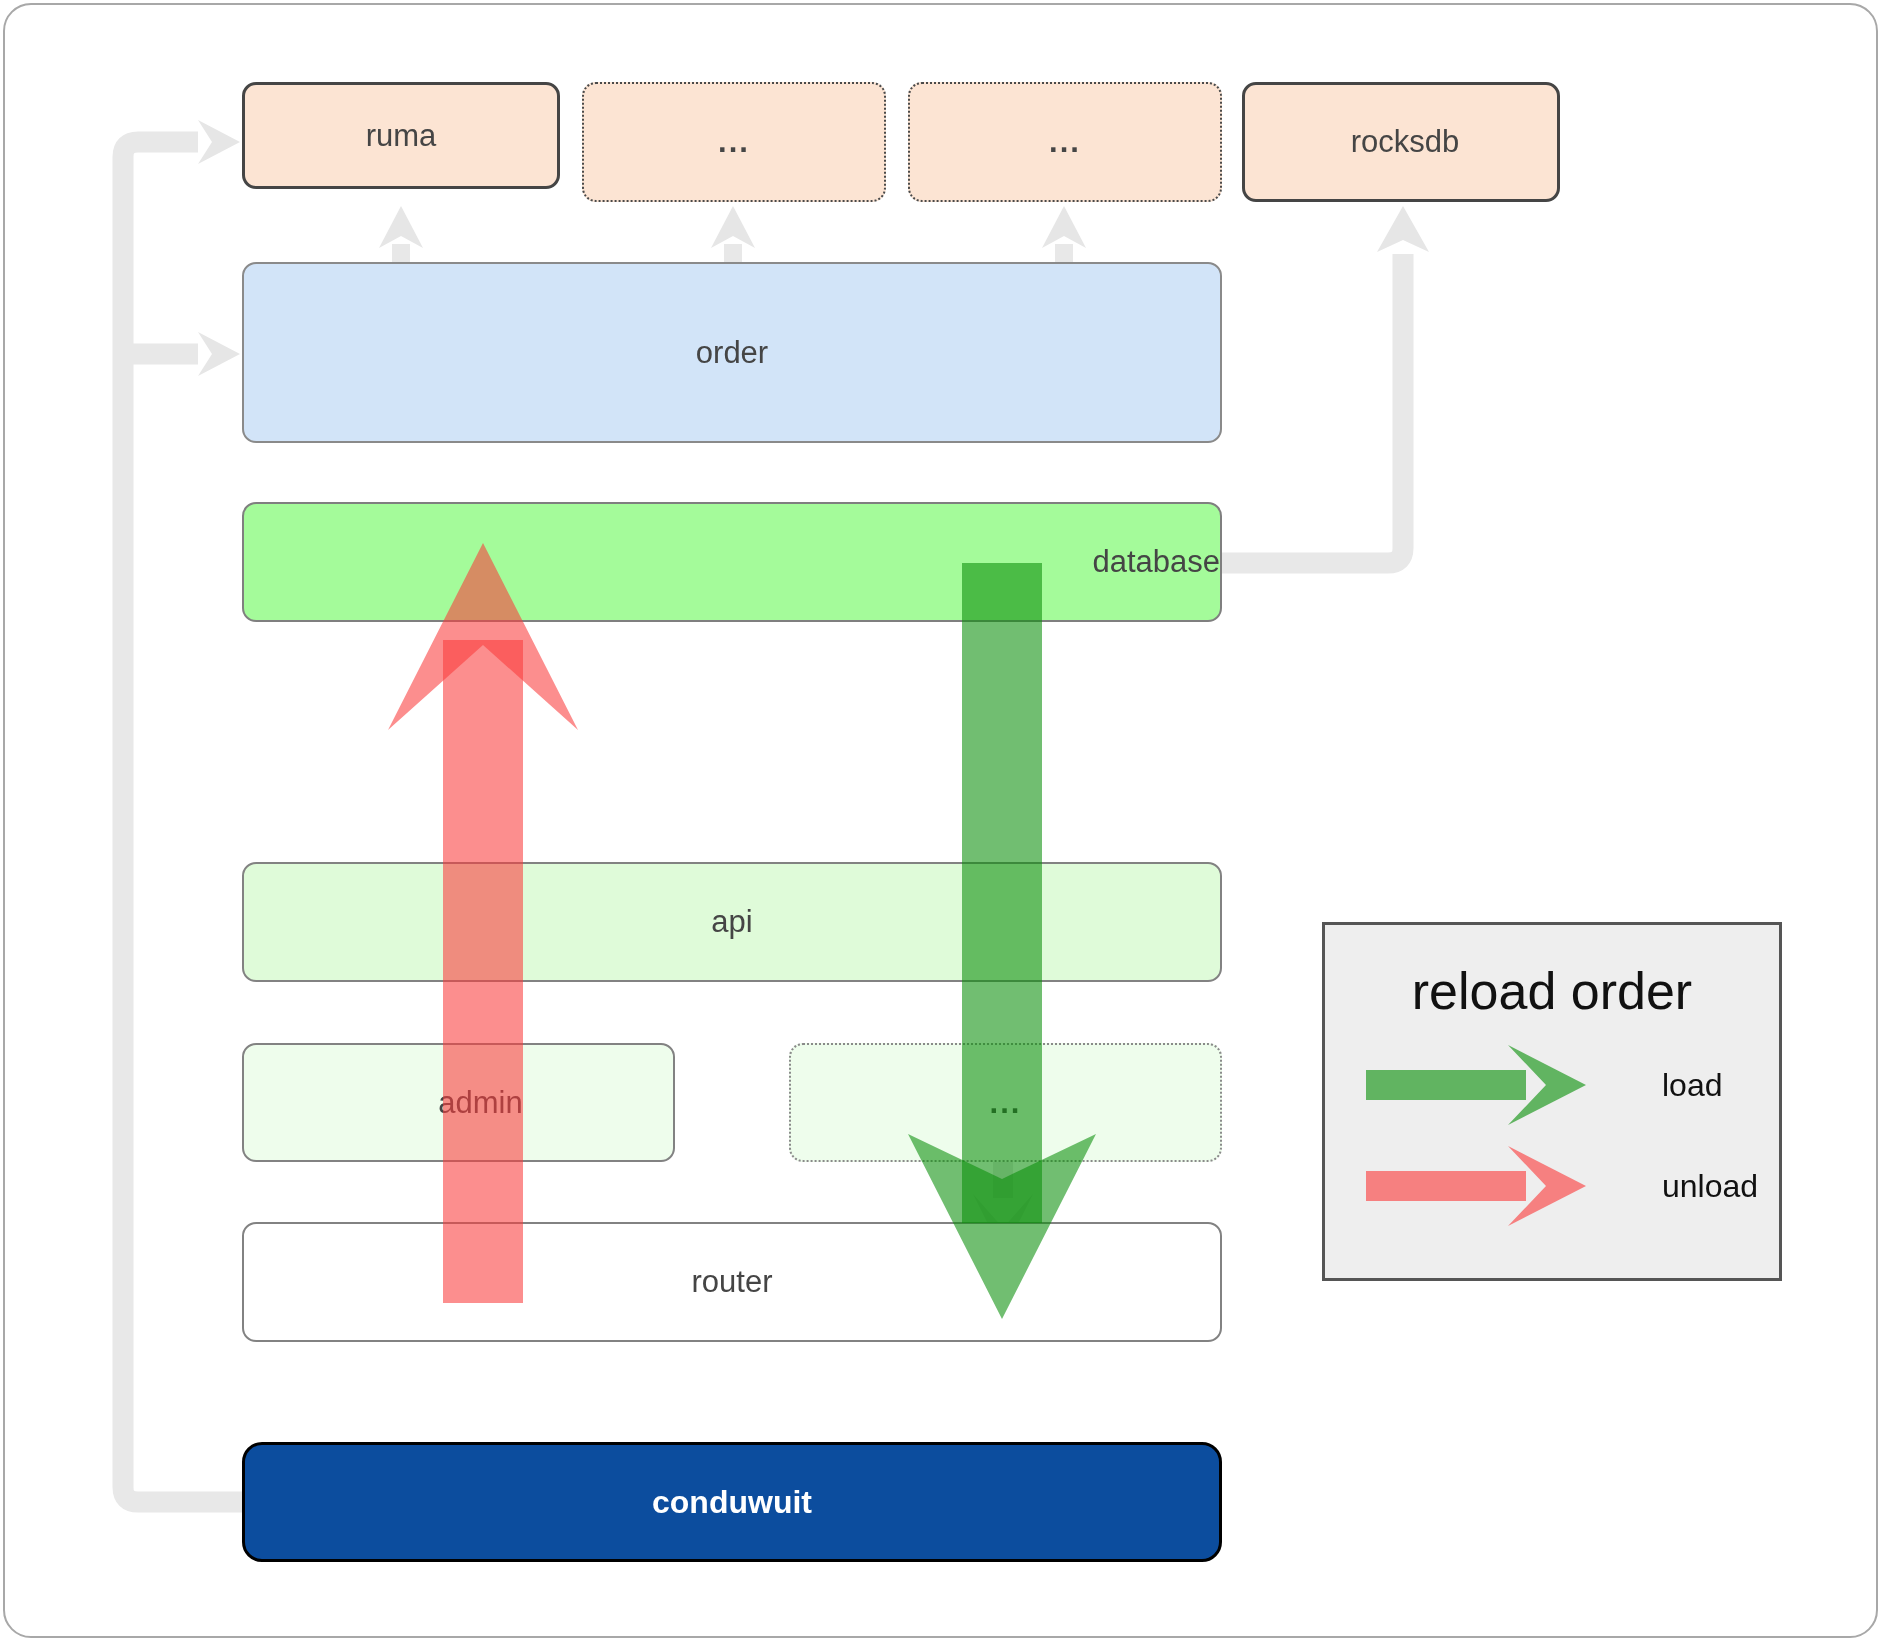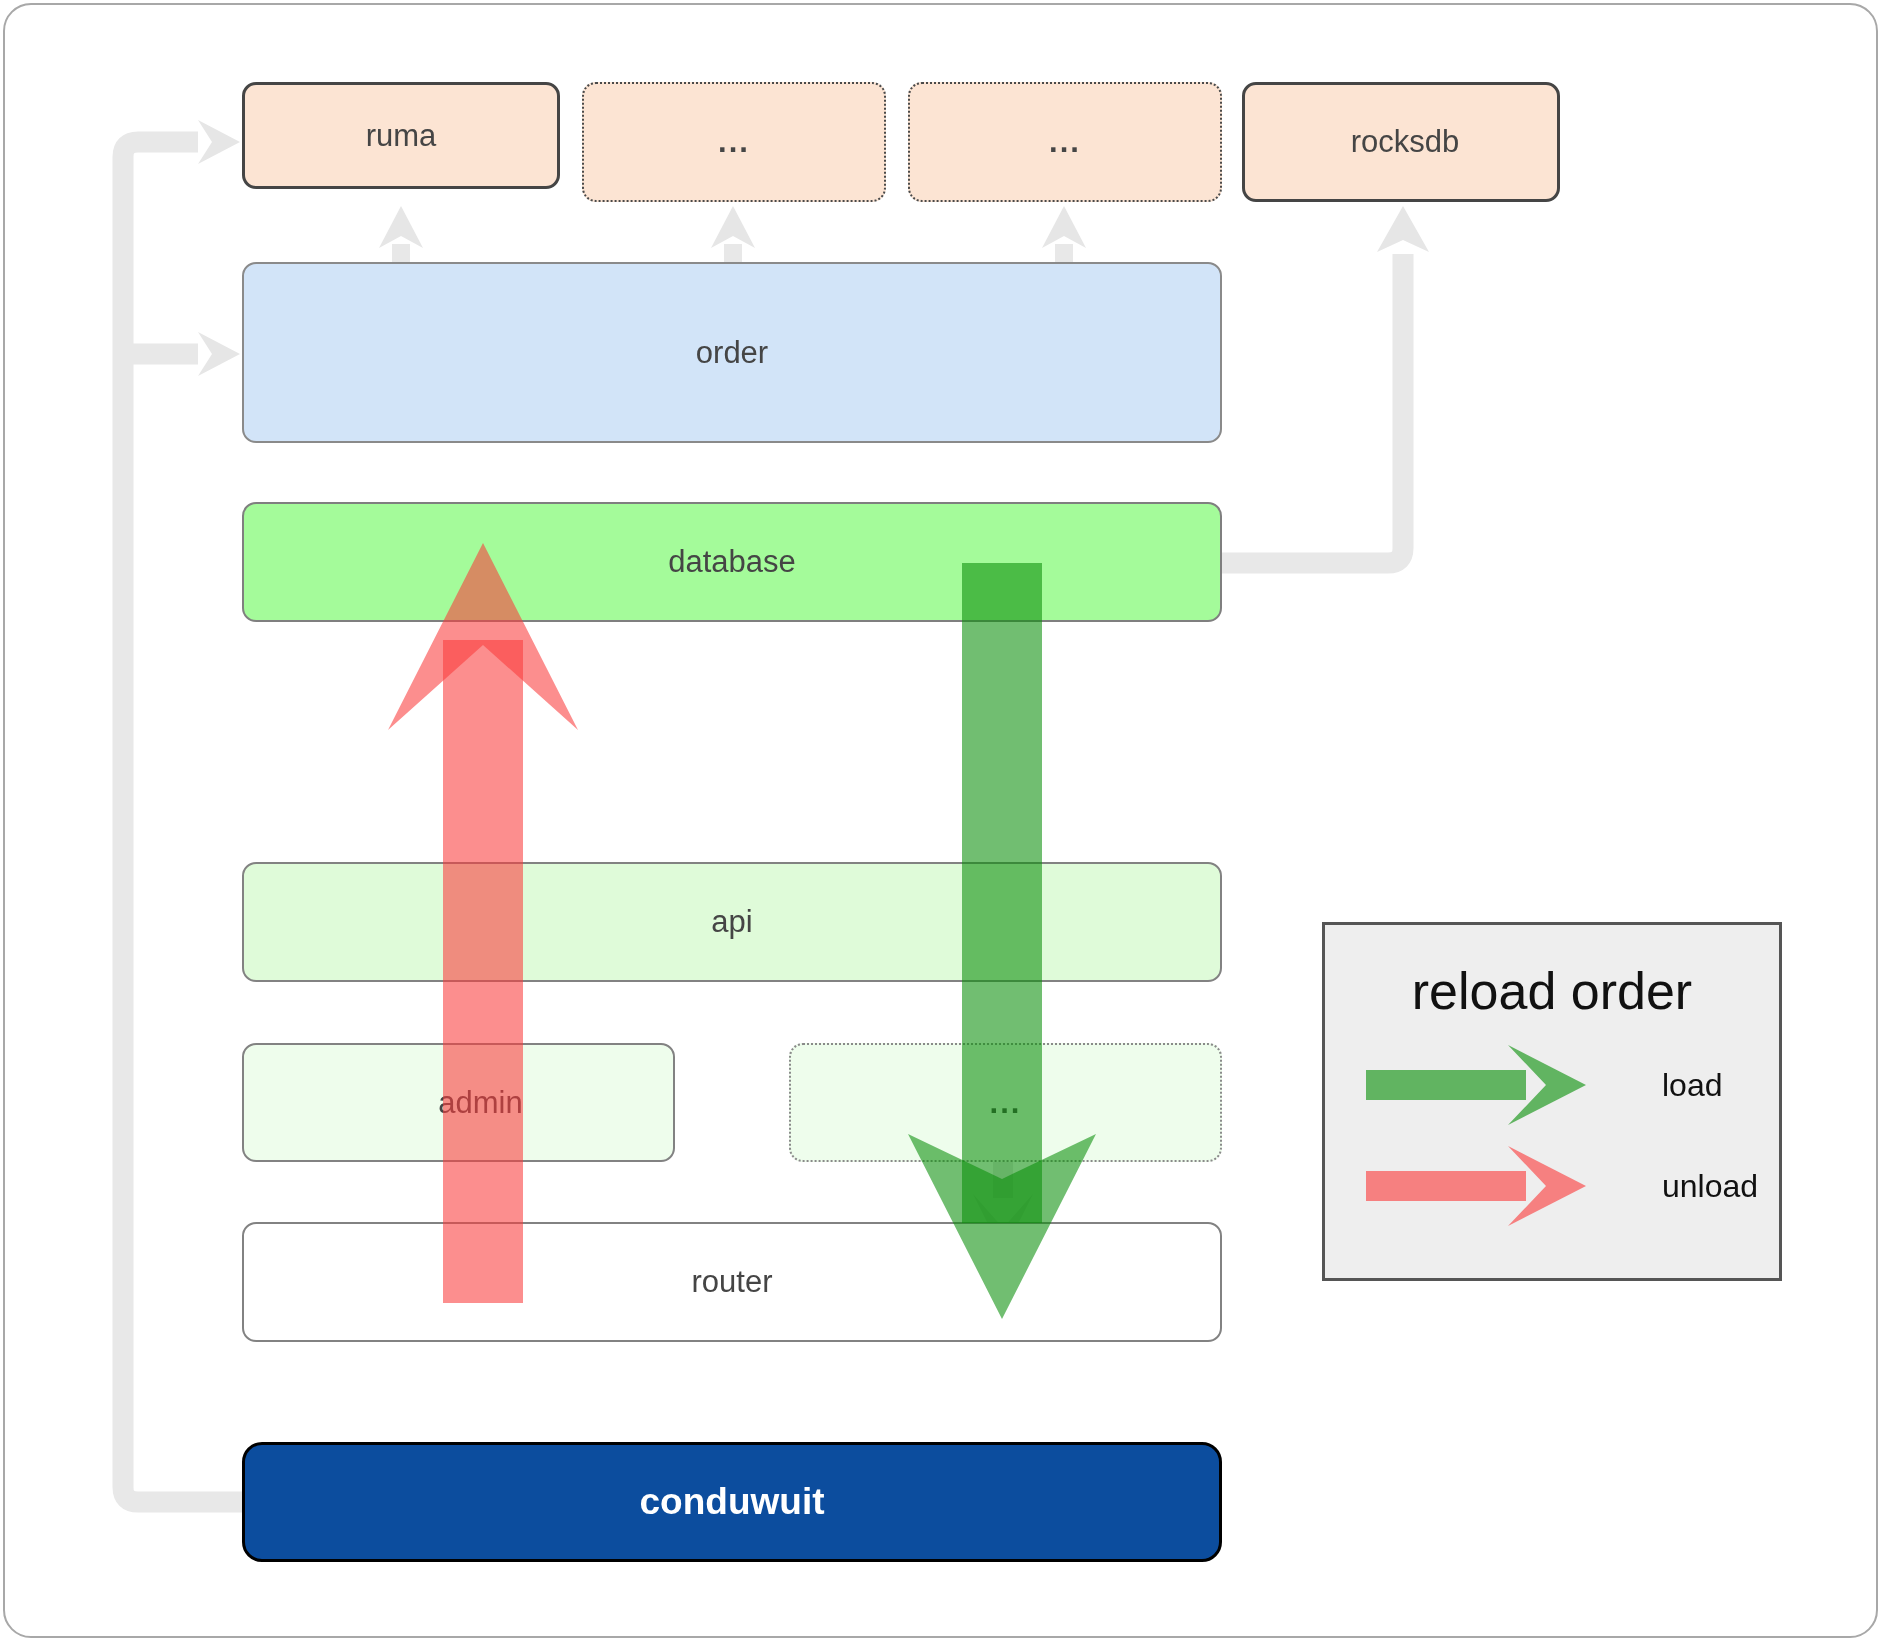--- a/index.html
+++ b/index.html
@@ -28,21 +28,21 @@
   .peach-dotted{background:#fce4d3;border:2px dotted #4a4a4a;}
   .blue{background:#d2e4f8;border:2px solid #8a8a8a;}
   .green-bright{background:#a4fb9a;border:2px solid #7f7f7f;}
   .green-light{background:#cdfac5;border:2px solid #828282;}
   .green-lighter{background:#dffbd9;border:2px solid #828282;}
   .green-faint{background:#eefdec;border:2px solid #828282;padding-left:44px;}
   .green-faint-dotted{background:#eefdec;border:2px dotted #8a8a8a;}
   .white{background:#ffffff;border:2px solid #828282;}
   .darkblue{
     background:#0c4d9e;border:3px solid #000000;border-radius:20px;
-    color:#ffffff;font-weight:bold;font-size:37px;
+    color:#ffffff;font-weight:bold;font-size:32px;
   }
   .ellipsis{font-weight:bold;letter-spacing:2px;}
   .legend{
     position:absolute;z-index:2;
     left:1322px;top:922px;width:460px;height:359px;
     box-sizing:border-box;
     background:#eeeeee;border:3px solid #555555;
   }
   .legend-title{
     position:absolute;left:0;top:36px;width:100%;
@@ -97,21 +97,21 @@
     <span>...</span>
   </div>
   <div class="node peach-solid" style="left:1242px;top:82px;width:318px;height:120px;padding-left:8px;">
     <span>rocksdb</span>
   </div>
 
   <div class="node blue" style="left:242px;top:262px;width:980px;height:181px;">
     <span>order</span>
   </div>
 
-  <div class="node green-bright" style="left:242px;top:502px;width:980px;height:120px;">
+  <div class="node green-bright" style="left:242px;top:502px;width:980px;height:120px;justify-content:flex-end;">
     <span>database</span>
   </div>
 
 
   <div class="node green-lighter" style="left:242px;top:862px;width:980px;height:120px;">
     <span>api</span>
   </div>
 
   <div class="node green-faint" style="left:242px;top:1043px;width:433px;height:119px;">
     <span>admin</span>

